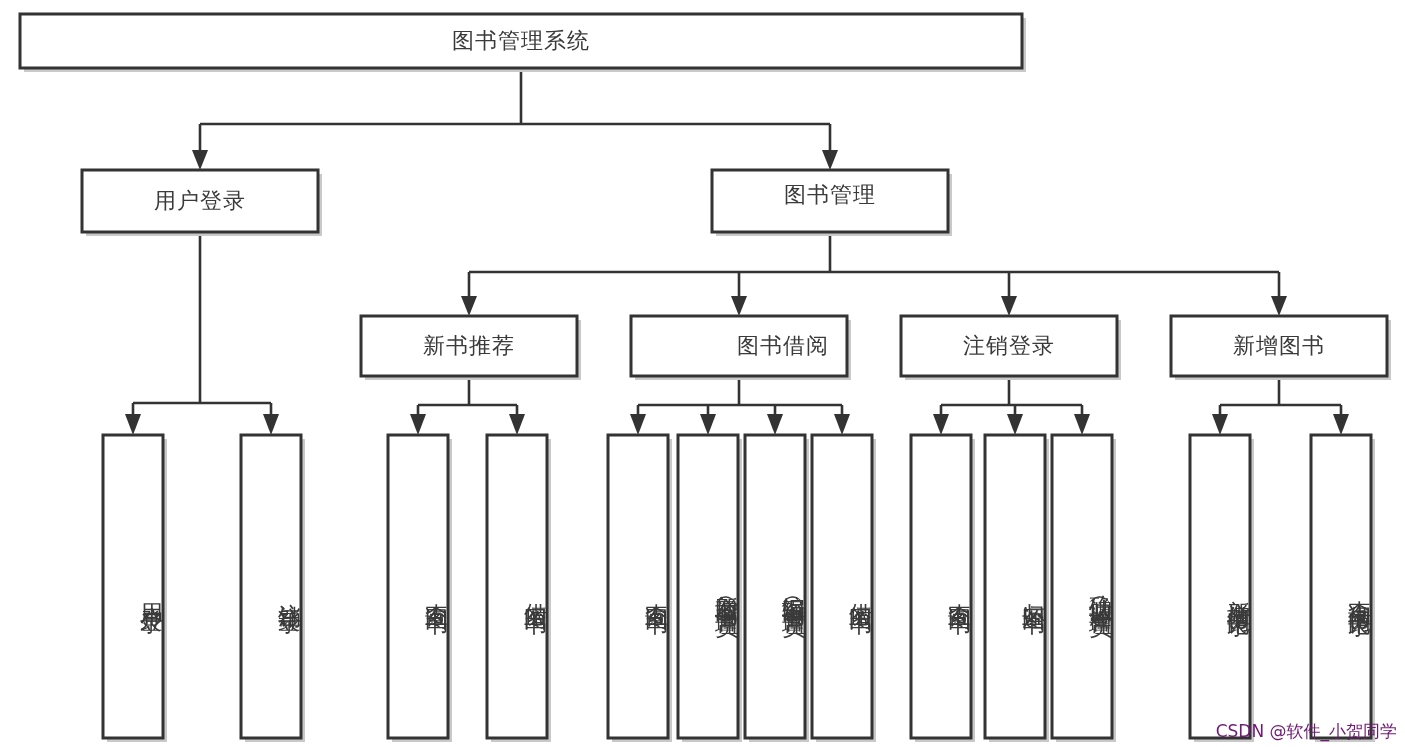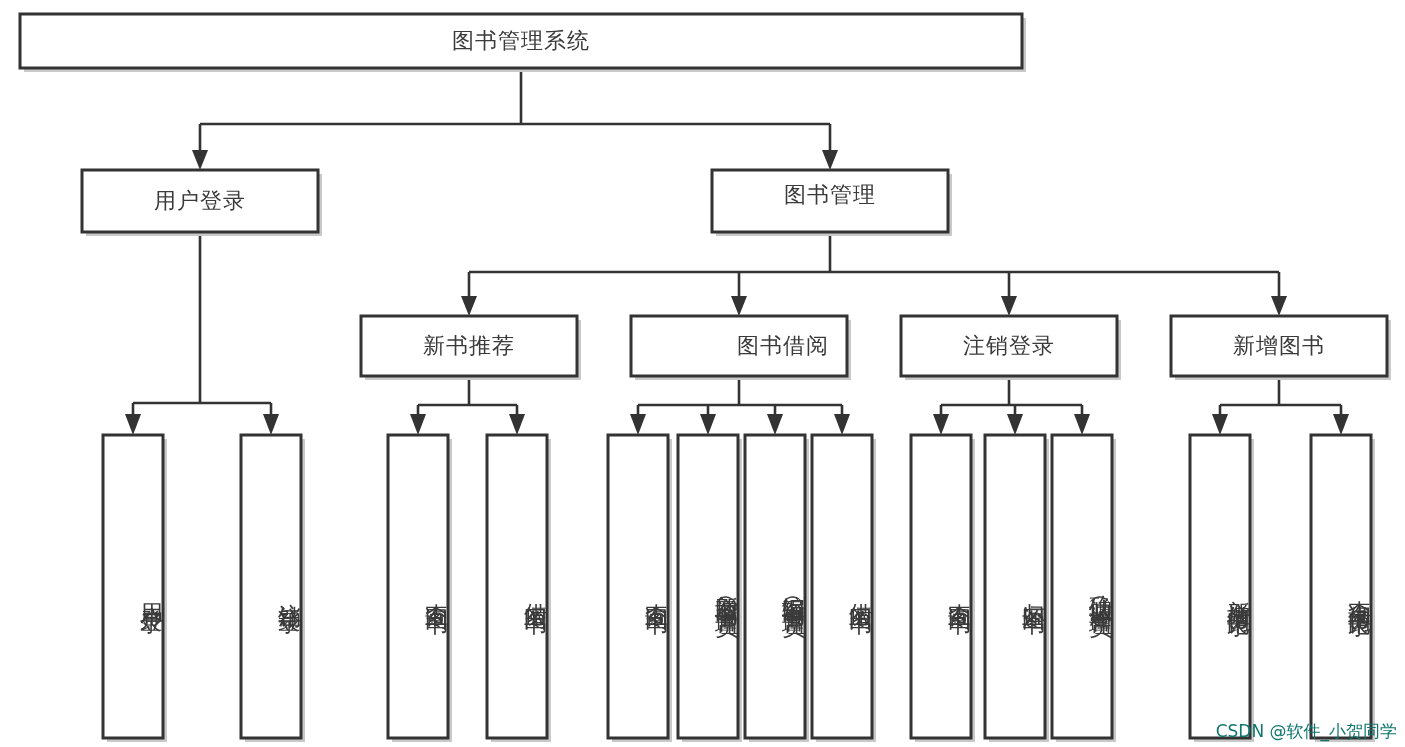--- a/index.html
+++ b/index.html
@@ -70,21 +70,21 @@
     letter-spacing: 1px;
     white-space: nowrap;
     pointer-events: none;
   }
   .watermark {
     position: absolute;
     right: 8px;
     bottom: 4px;
     font-family: "DejaVu Sans", "Liberation Sans", sans-serif;
     font-size: 17px;
-    color: #0f766e;
+    color: #701a75;
     white-space: nowrap;
     pointer-events: none;
   }
 </style>
 </head>
 <body>
 
 <div id="diagram-root">
 
   <svg class="canvas" viewBox="0 0 1405 747">

